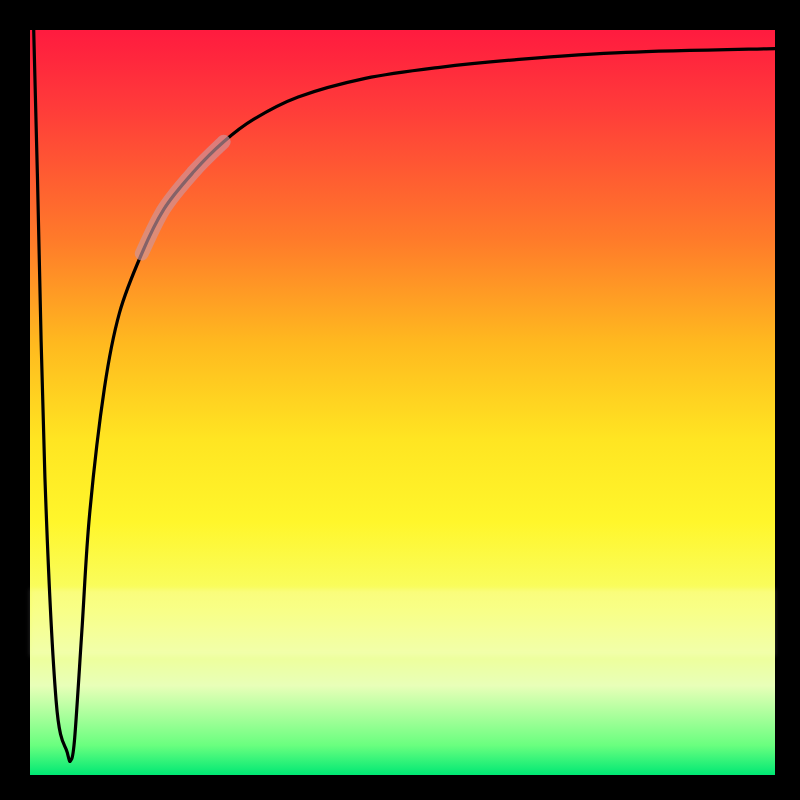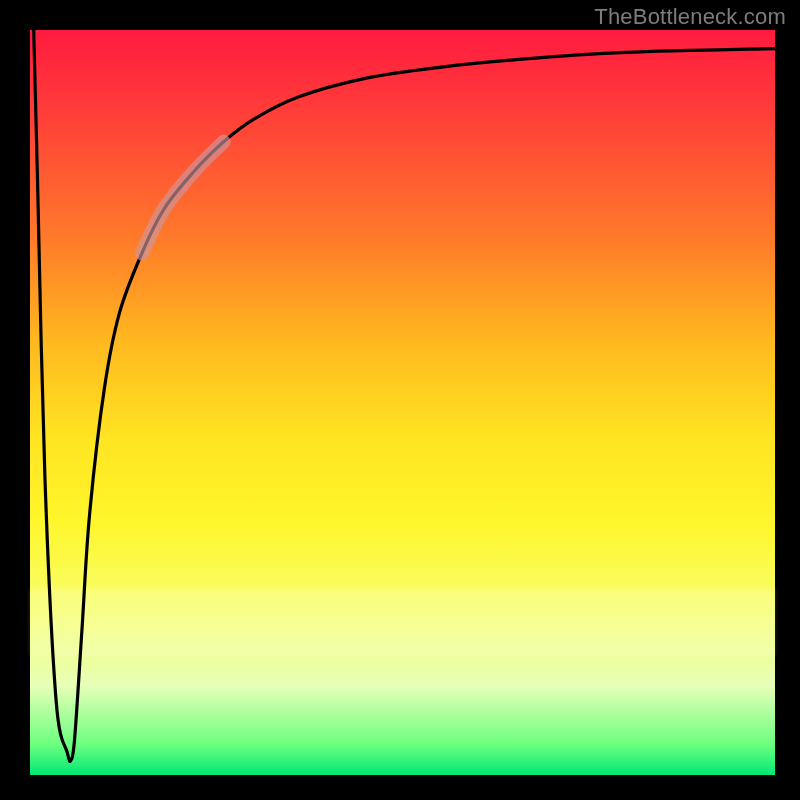--- a/index.html
+++ b/index.html
@@ -61,21 +61,20 @@
     top: 0;
     width: 100%;
     height: 100%;
   }
 </style>
 </head>
 <body>
 
 <div class="frame">
 
-  <div class="attribution">TheBottleneck.com</div>
 
   <div class="plot-area">
     <div class="haze-band"></div>
 
     <svg class="curve-svg" viewBox="0 0 745 745" preserveAspectRatio="none">
       <path fill="none" stroke="#000" stroke-width="3.2" stroke-linecap="round" d="M 3.7 0.0 C 4.3 24.8, 5.6 74.5, 7.5 149.0 C 9.3 223.5, 11.8 360.1, 14.9 447.0 C 18.0 533.9, 22.4 624.6, 26.1 670.5 C 29.8 716.4, 34.8 712.7, 37.3 722.6 C 39.7 732.6, 39.7 732.6, 41.0 730.1 C 42.2 727.6, 42.8 730.1, 44.7 707.8 C 46.6 685.4, 49.7 633.3, 52.2 596.0 C 54.6 558.8, 55.9 524.0, 59.6 484.3 C 63.3 444.5, 69.5 391.1, 74.5 357.6 C 79.5 324.1, 83.2 305.5, 89.4 283.1 C 95.6 260.8, 104.3 240.9, 111.8 223.5 C 119.2 206.1, 125.4 192.5, 134.1 178.8 C 142.8 165.1, 154.0 152.7, 163.9 141.5 C 173.8 130.4, 183.8 120.4, 193.7 111.8 C 203.6 103.1, 211.1 96.8, 223.5 89.4 C 235.9 81.9, 249.6 73.9, 268.2 67.0 C 286.8 60.2, 311.7 53.4, 335.3 48.4 C 358.8 43.5, 384.9 40.4, 409.8 37.3 C 434.6 34.1, 453.2 32.3, 484.3 29.8 C 515.3 27.3, 552.5 24.2, 596.0 22.4 C 639.5 20.5, 720.2 19.2, 745.0 18.6" id="curvePath"></path>
       <path fill="none" stroke="rgba(205,150,160,0.65)" stroke-width="14" stroke-linecap="round" d="M 111.8 223.5 C 115.5 216.0, 125.4 192.5, 134.1 178.8 C 142.8 165.1, 154.0 152.7, 163.9 141.5 C 173.8 130.4, 188.7 116.7, 193.7 111.8" id="highlightPath"></path>
     </svg>
   </div>
 

